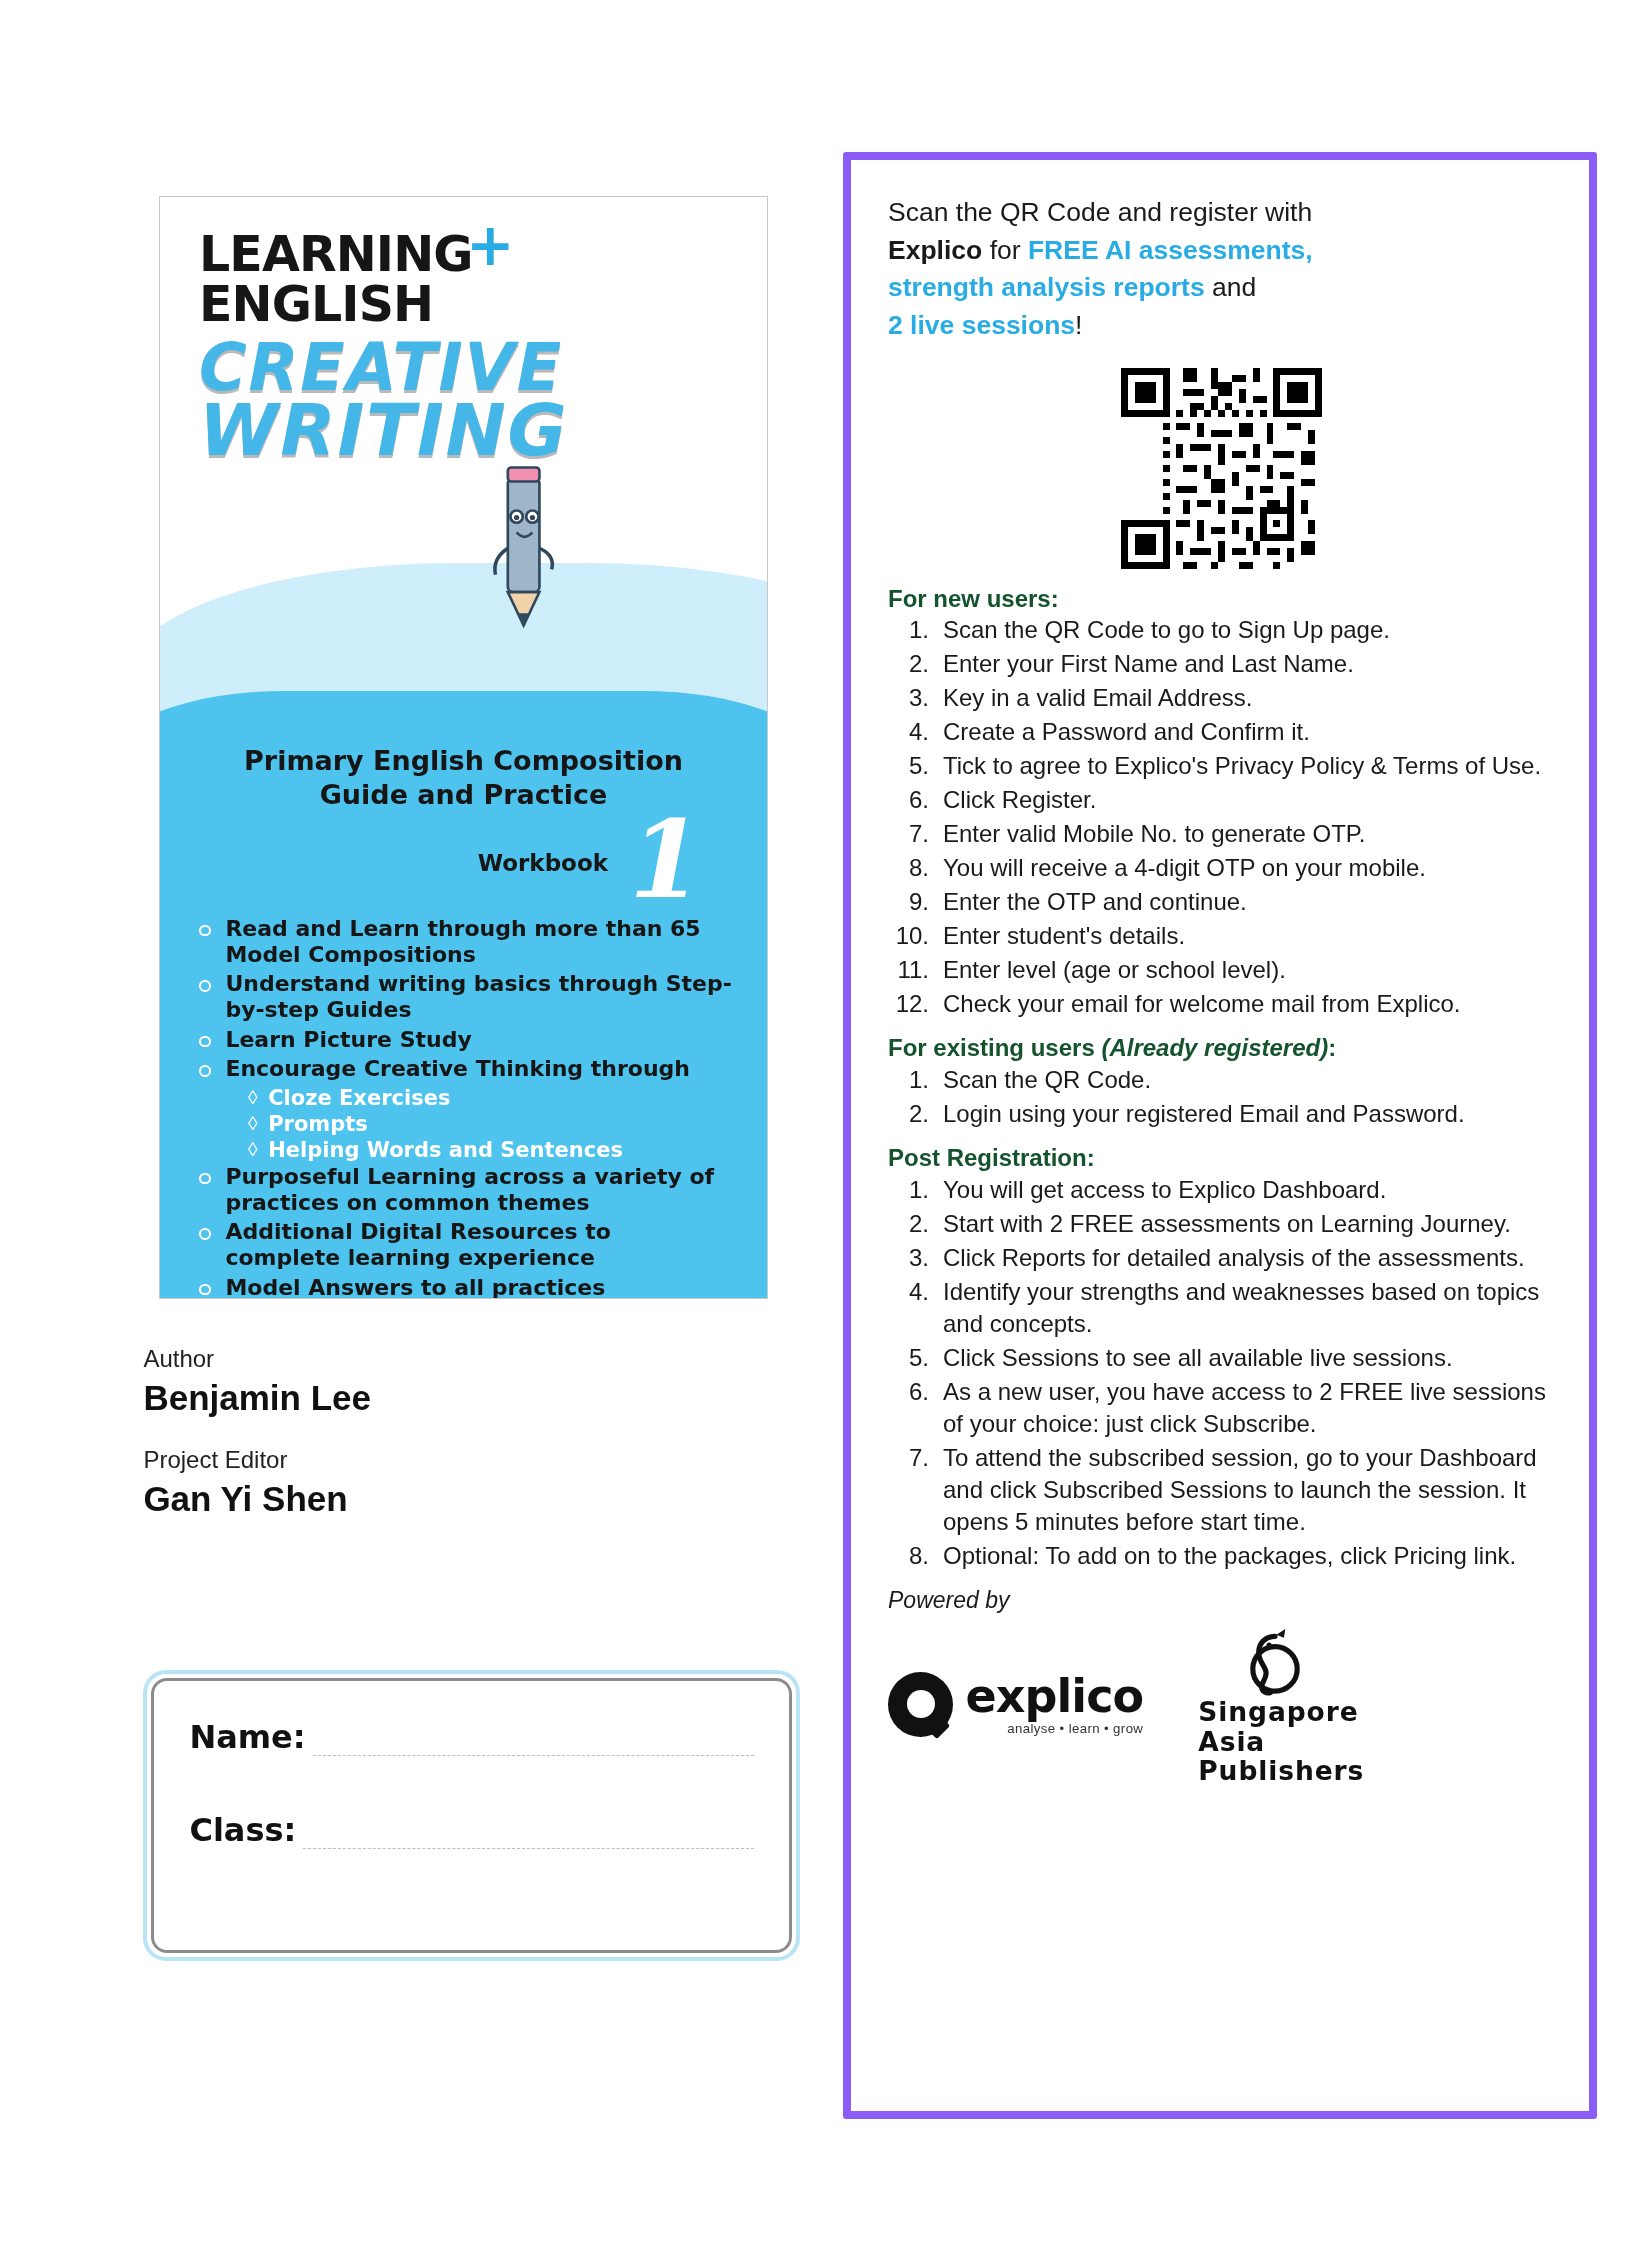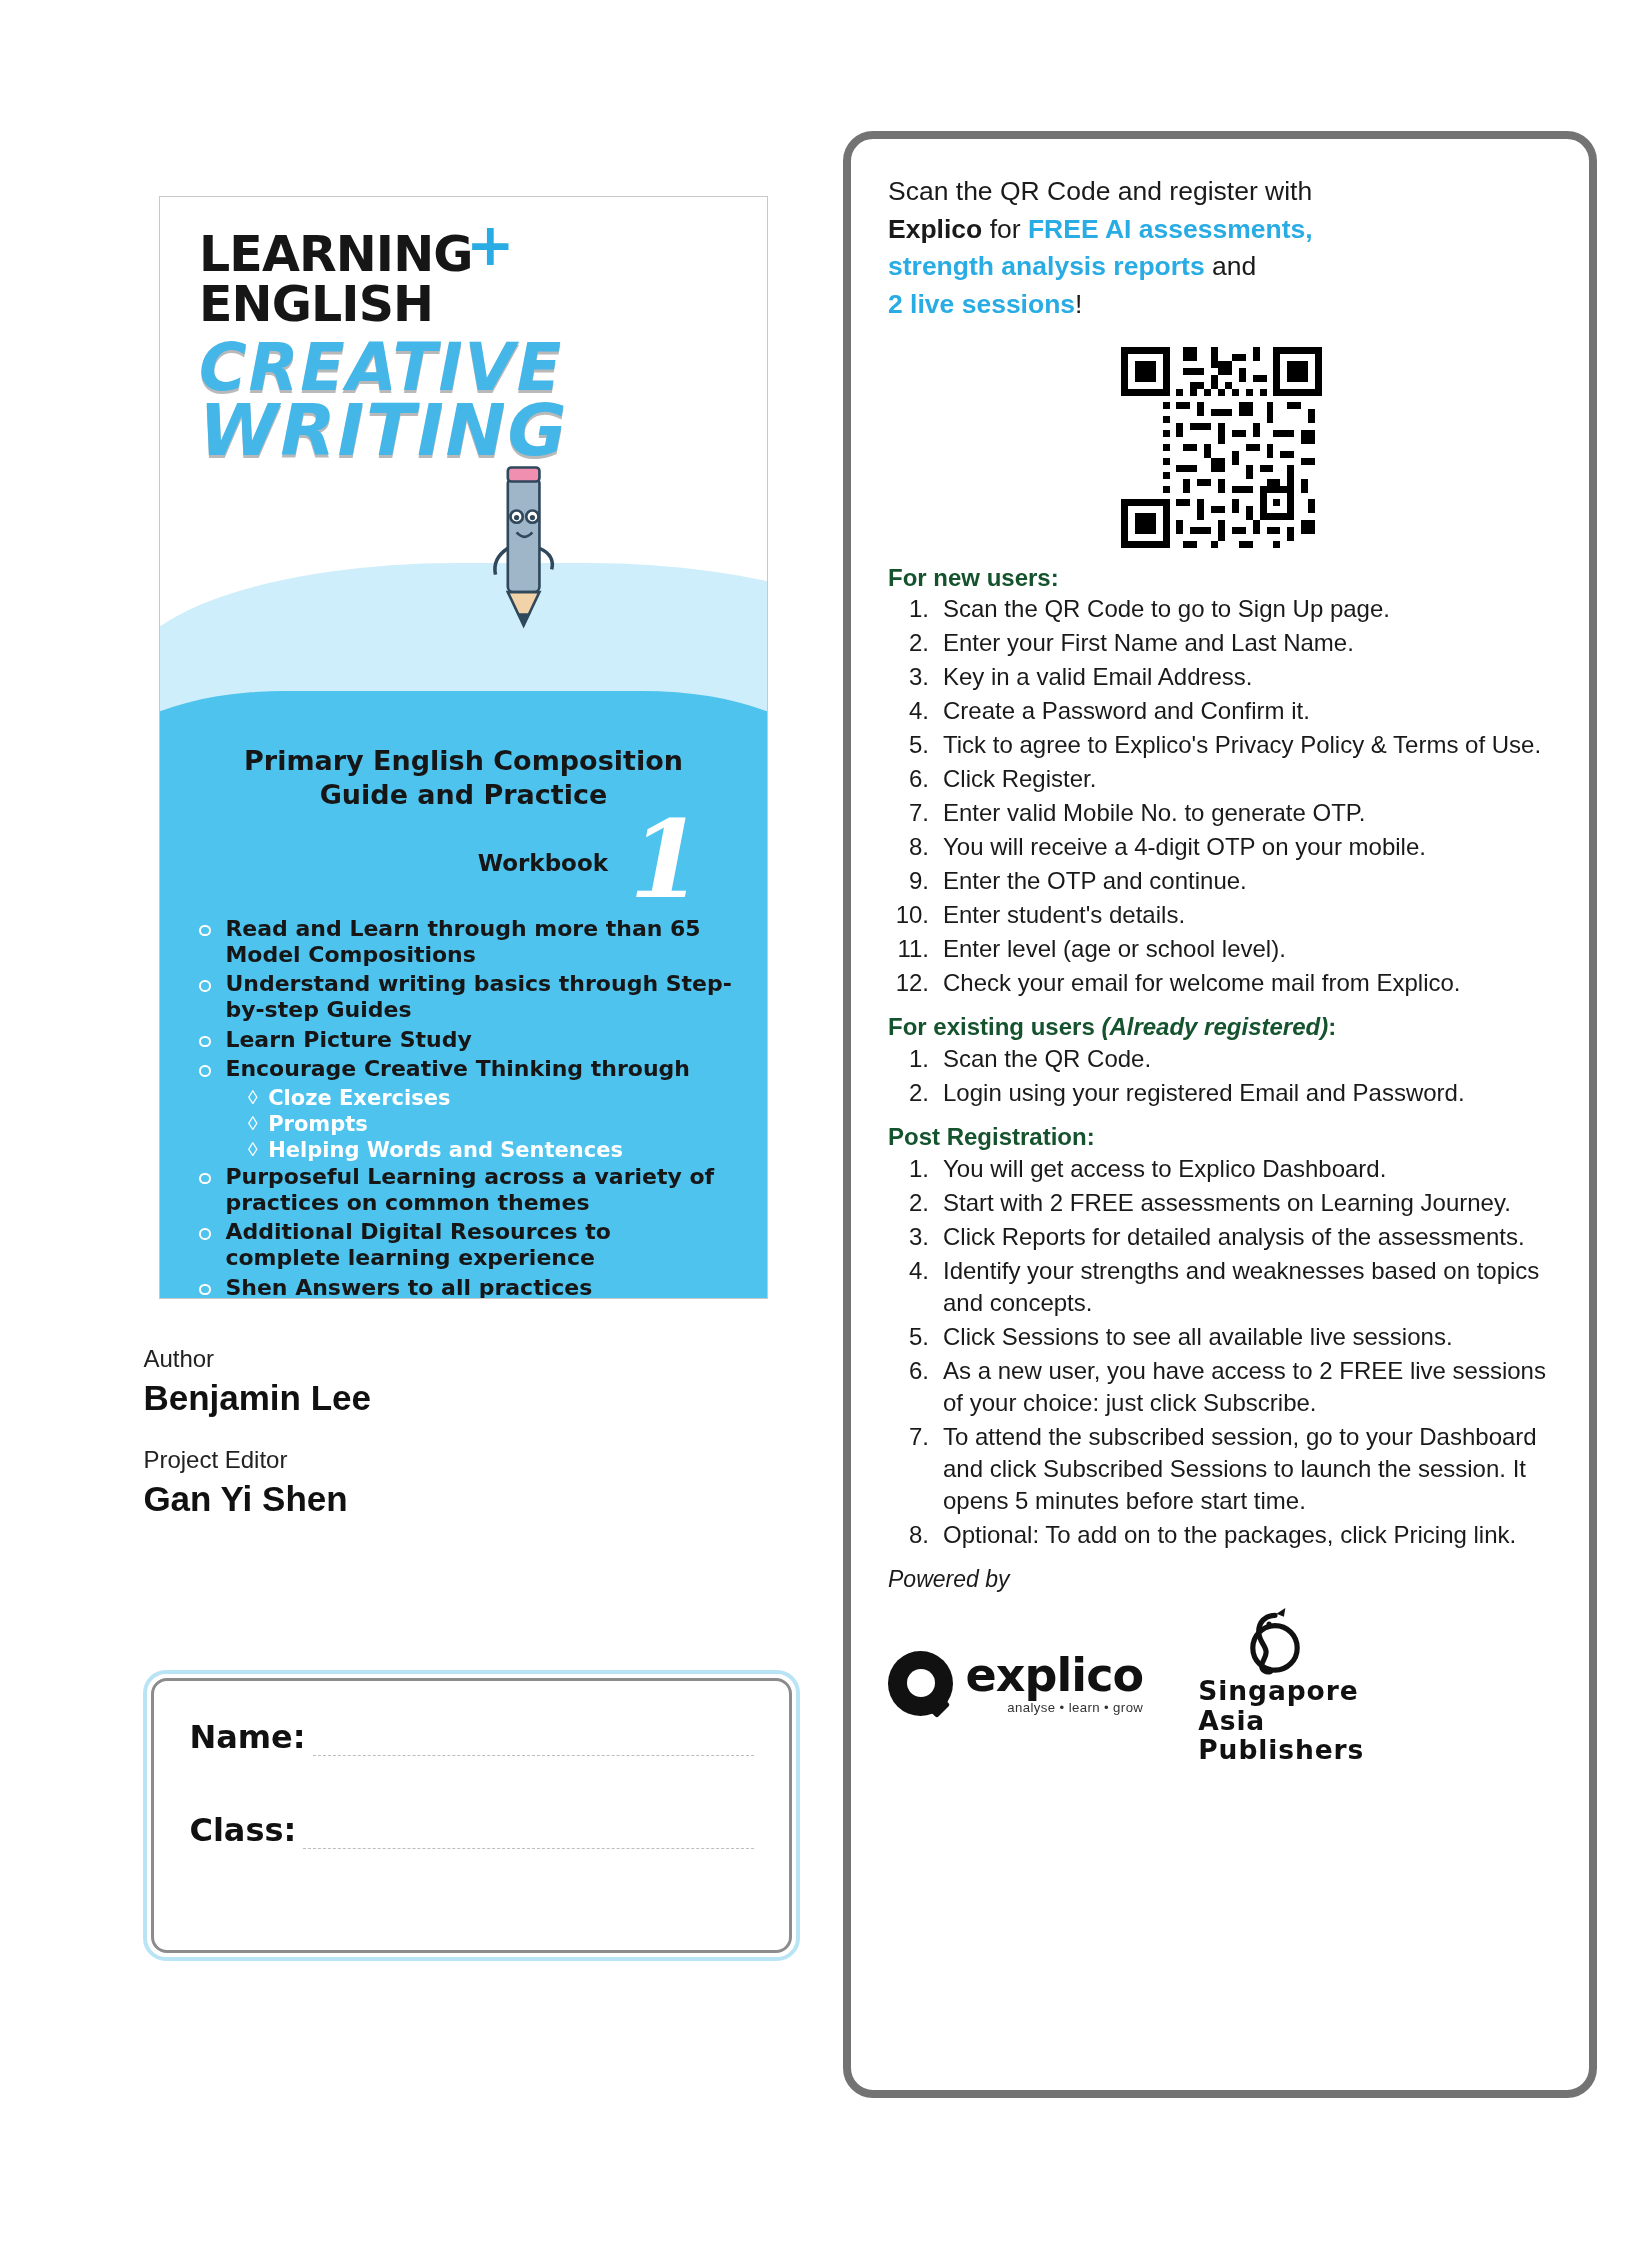--- a/index.html
+++ b/index.html
@@ -257,25 +257,25 @@
   .field-line {
     flex: 1;
     border-bottom: 1.8px dashed #bdbdbd;
     height: 23px;
   }
 
   
   .right-panel {
     position: absolute;
     left: 843px;
-    top: 131px;
+    top: 152px;
     width: 754px;
     height: 1967px;
-    border: 8px solid #737373;
-    border-radius: 30px;
+    border: 8px solid #8b5cf6;
+    border-radius: 3px;
     box-sizing: border-box;
     padding: 34px 35px 17.6px 37px;
     background: #ffffff;
   }
   .intro {
     font-size: 26.5px;
     line-height: 1.42;
     color: #1a1a1a;
   }
   .intro b { font-weight: bold; }
@@ -487,21 +487,21 @@
         <div class="feat">
           <div class="feat-bullet">
               <span></span>
             </div>
           <div class="feat-text">Additional Digital Resources to complete learning experience</div>
         </div>
         <div class="feat">
           <div class="feat-bullet">
               <span></span>
             </div>
-          <div class="feat-text">Shen Answers to all practices</div>
+          <div class="feat-text">Model Answers to all practices</div>
         </div>
       </div>
     </div>
 
     <div class="credits">
       <div class="credit-role">Author</div>
       <div class="credit-name">Benjamin Lee</div>
       <div class="credit-role">Project Editor</div>
       <div class="credit-name">Gan Yi Shen</div>
     </div>

